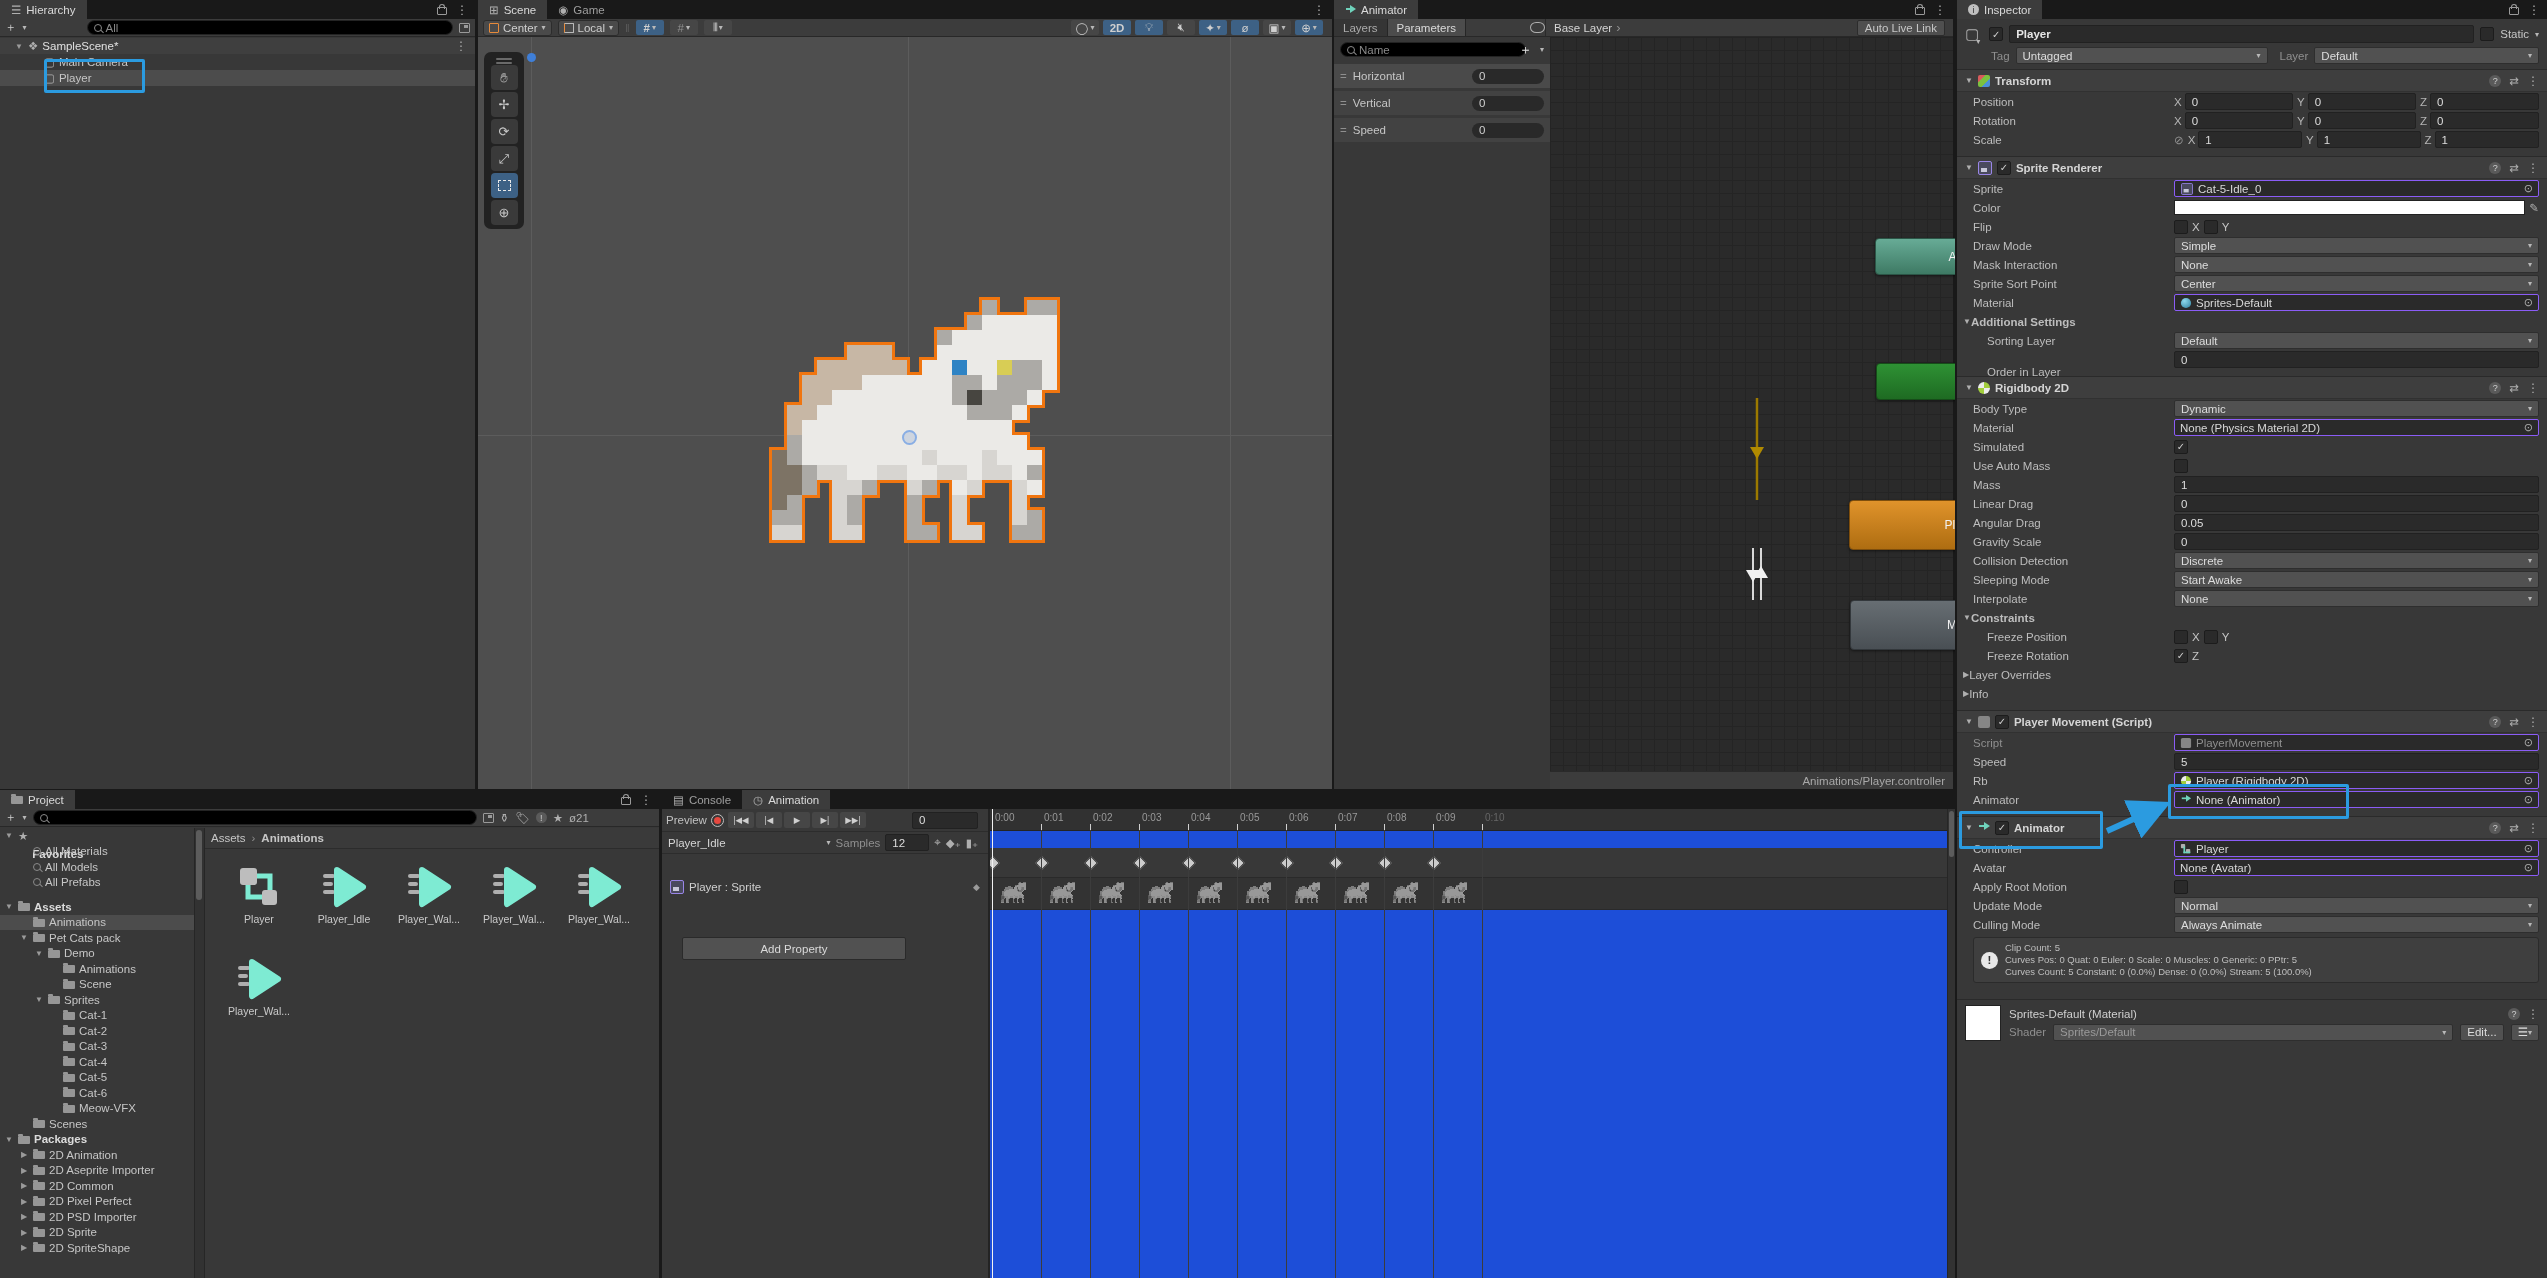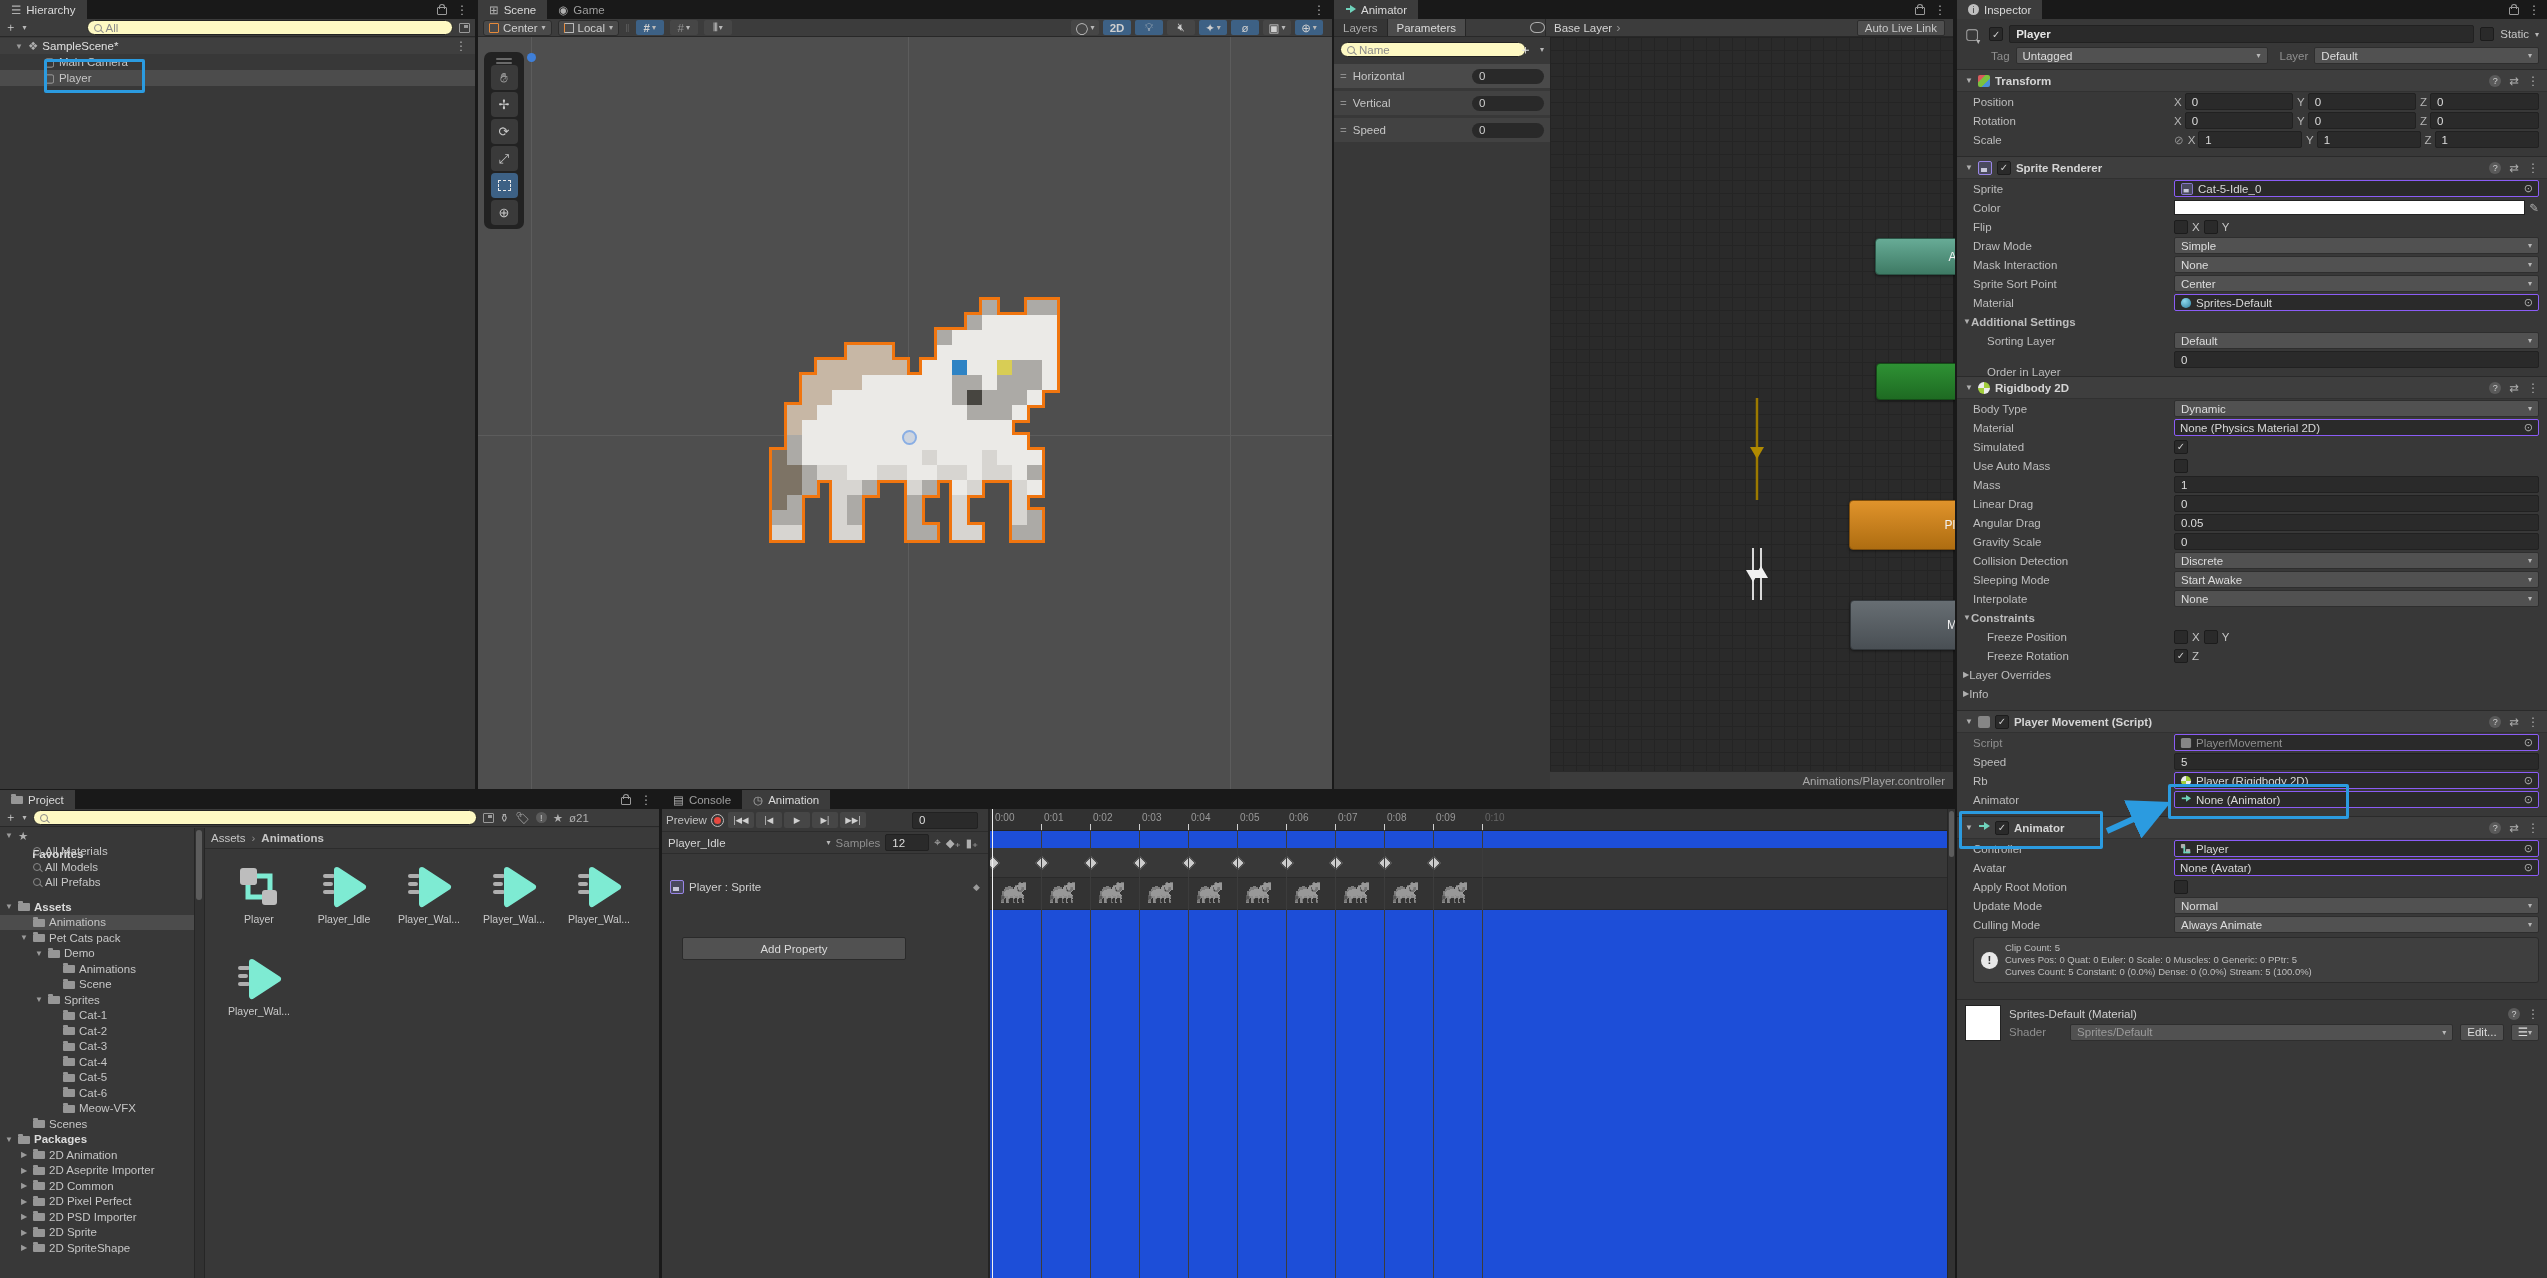--- a/index.html
+++ b/index.html
@@ -8,21 +8,21 @@
        -webkit-font-smoothing:antialiased;}
   .panel{position:absolute;background:#383838;}
   .tabstrip{position:absolute;left:0;top:0;right:0;height:19px;background:#191919;display:flex;align-items:stretch;}
   .tab{display:flex;align-items:center;gap:5px;padding:0 11px;color:#9F9F9F;}
   .tab.active{background:#3C3C3C;color:#DADADA;}
   .strip-right{margin-left:auto;display:flex;align-items:center;gap:9px;padding-right:7px;color:#9A9A9A;}
   .kebab{color:#AFAFAF;font-size:12px;letter-spacing:0;}
   .lock{width:8px;height:6px;border:1px solid #9A9A9A;border-radius:1px;position:relative;margin-top:3px;}
   .lock:before{content:"";position:absolute;left:1px;top:-4px;width:4px;height:4px;border:1px solid #9A9A9A;border-bottom:none;border-radius:3px 3px 0 0;}
   .toolbar{position:absolute;left:0;top:19px;right:0;height:18px;background:#3C3C3C;border-bottom:1px solid #282828;display:flex;align-items:center;gap:6px;padding:0 5px;box-sizing:border-box;}
-  .search{background:#fef9c3;border:1px solid #232323;border-radius:8px;height:13px;display:flex;align-items:center;gap:4px;padding:0 6px;color:#8A8A8A;flex:1;}
+  .search{background:#000000;border:1px solid #232323;border-radius:8px;height:13px;display:flex;align-items:center;gap:4px;padding:0 6px;color:#8A8A8A;flex:1;}
   .mag{width:6px;height:6px;border:1.4px solid #8A8A8A;border-radius:50%;position:relative;flex:0 0 auto;}
   .mag:after{content:"";position:absolute;left:5px;top:6px;width:4px;height:1.4px;background:#8A8A8A;transform:rotate(45deg);}
   .winexp{width:9px;height:8px;border:1px solid #9A9A9A;border-radius:1px;position:relative;}
   .winexp:after{content:"";position:absolute;right:1px;top:1px;width:4px;height:3px;background:#9A9A9A;}
   .ddv{color:#B8B8B8;font-size:8px;}
   
   .trow{height:16px;display:flex;align-items:center;gap:4px;white-space:nowrap;color:#C6C6C6;}
   .trow.sel{background:#4C4C4C;}
   .trow .arr{width:10px;color:#9A9A9A;font-size:8px;text-align:center;flex:0 0 auto;}
   .fold{width:12px;height:8px;background:#969696;border-radius:1px;position:relative;flex:0 0 auto;margin-top:1px;}
@@ -989,21 +989,21 @@
         <div style="flex:1;">
           <div style="display:flex;align-items:center;height:18px;">
             <span style="color:#CFCFCF;">Sprites-Default (Material)</span>
             <div style="margin-left:auto;display:flex;gap:7px;align-items:center;">
               <span class="qm">?</span>
               <span class="kebab">⋮</span>
             </div>
           </div>
           <div style="display:flex;align-items:center;gap:7px;height:18px;">
             <span class="dim">Shader</span>
-            <div class="dd" style="flex:1;color:#9A9A9A;margin-left:17px;">
+            <div class="dd" style="flex:1;color:#9A9A9A;">
                 <span>Sprites/Default</span>
                 <span class="ddv">▾</span>
               </div>
             <div class="dd">
                 <span>Edit...</span>
               </div>
             <div class="dd">
                 <span>☰</span>
                 <span class="ddv">▾</span>
               </div>

